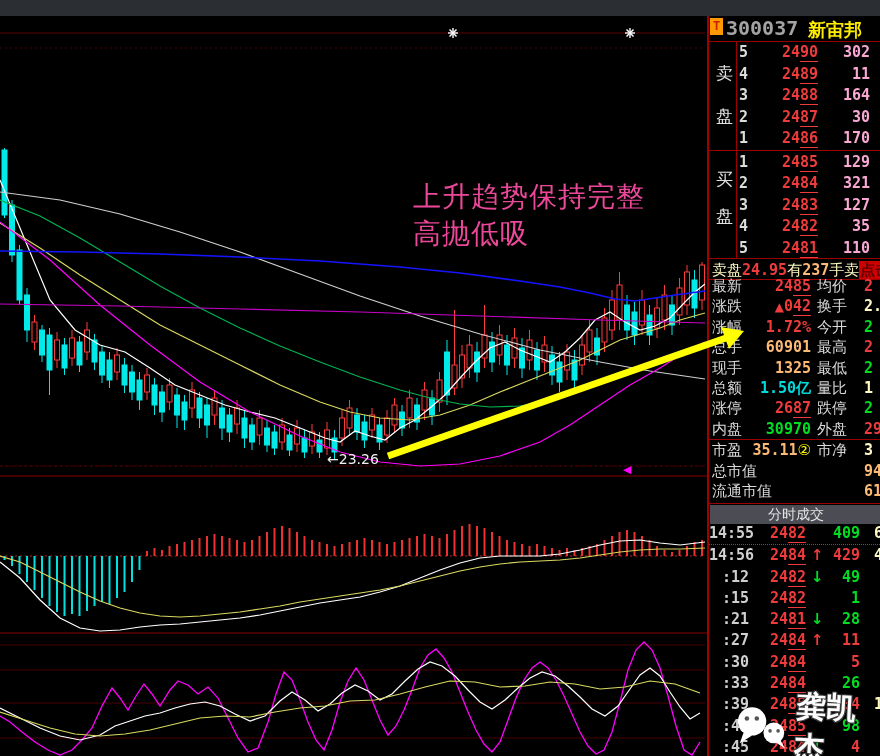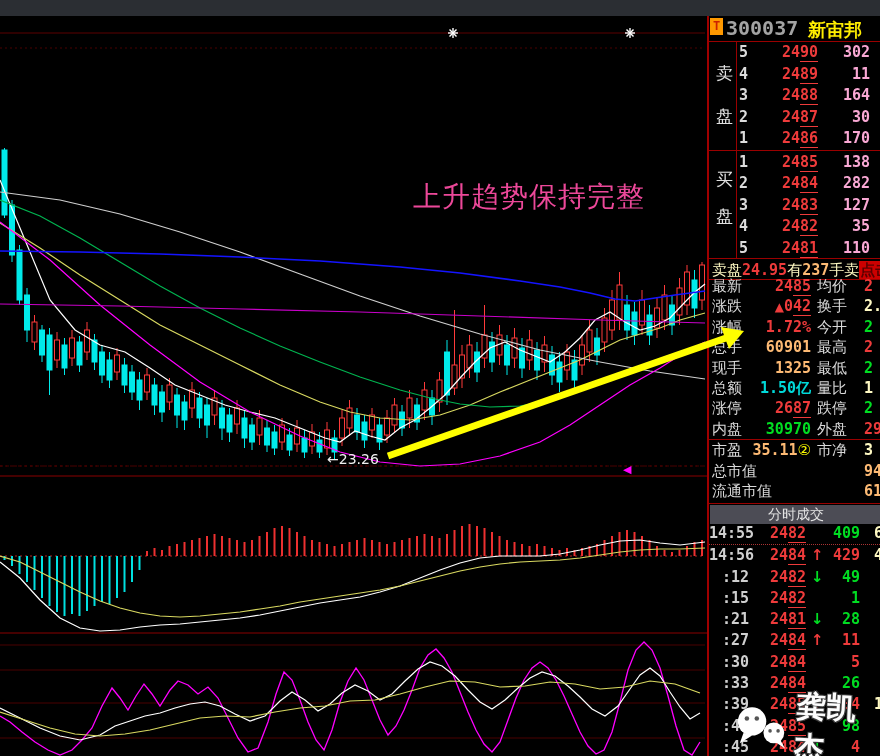--- a/index.html
+++ b/index.html
@@ -369,20 +369,21 @@
     <line x1="0" y1="670" x2="705" y2="670" stroke="#4a0000" stroke-width="1"></line>
     <line x1="0" y1="703" x2="705" y2="703" stroke="#4a0000" stroke-width="1"></line>
     <line x1="0" y1="738" x2="705" y2="738" stroke="#4a0000" stroke-width="1"></line>
     <polyline points="0,716 10,722 22,732 35,742 48,750 60,755 72,750 82,740 92,728 102,706 112,688 120,698 128,710 136,696 144,684 152,694 160,706 170,690 178,681 188,685 198,694 208,687 218,698 228,718 238,738 248,752 258,748 268,722 276,694 284,672 292,680 300,700 308,722 316,740 324,750 332,730 340,702 348,681 356,668 364,680 372,700 380,720 388,735 396,726 404,710 412,690 420,668 428,655 436,649 444,658 452,672 460,692 468,712 476,730 484,744 492,752 500,742 508,720 516,698 524,680 532,668 540,662 548,668 556,680 564,696 572,714 580,732 588,746 596,754 604,750 612,732 620,702 628,670 636,650 644,642 652,650 660,668 668,696 676,726 684,750 692,755 700,742" fill="none" stroke="#ff00ff" stroke-width="1.3"></polyline>
     <polyline points="0,708 20,718 40,728 60,736 80,740 100,735 115,726 130,721 145,716 160,713 175,708 190,704 205,702 220,706 235,714 250,721 265,716 280,701 292,692 305,700 318,711 330,704 342,693 355,685 368,691 380,700 392,694 405,681 418,669 430,662 442,666 455,676 468,690 480,702 492,709 505,700 518,688 530,678 542,672 555,676 568,686 580,697 592,709 605,716 618,706 630,689 640,675 650,668 660,676 670,692 680,707 690,719 700,713" fill="none" stroke="#ffffff" stroke-width="1.2"></polyline>
     <polyline points="0,712 25,720 50,728 75,734 100,736 125,734 150,730 175,724 200,718 225,716 250,717 275,712 300,708 325,706 350,701 375,700 400,694 425,687 450,681 475,682 500,687 525,686 550,682 575,684 600,689 625,687 650,681 675,684 700,693" fill="none" stroke="#d8d860" stroke-width="1.2"></polyline>
   </svg>
 
 <div class="annot">
   <div>上升趋势保持完整</div>
+  <div>高抛低吸</div>
 </div>
 
 <div class="lowlbl">←23.26</div>
 <div class="mk">◀</div>
 
 <div id="panel">
   <div class="badge">T</div>
   <div class="code num">300037</div>
   <div class="sname">新宙邦</div>
 
@@ -423,26 +424,26 @@
         <span class="lv num">1</span>
         <span class="bp"><span class="num r">24<span class="dec">86</span></span></span>
         <span class="bv num">170</span>
       </div>
     </div>
   <div class="hline" style="top:134px"></div>
   <div id="buy-rows" class="rows" style="top:135.5px">
       <div class="b-row">
         <span class="lv num">1</span>
         <span class="bp"><span class="num r">24<span class="dec">85</span></span></span>
-        <span class="bv num">138</span>
+        <span class="bv num">129</span>
       </div>
       <div class="b-row">
         <span class="lv num">2</span>
         <span class="bp"><span class="num r">24<span class="dec">84</span></span></span>
-        <span class="bv num">282</span>
+        <span class="bv num">321</span>
       </div>
       <div class="b-row">
         <span class="lv num">3</span>
         <span class="bp"><span class="num r">24<span class="dec">83</span></span></span>
         <span class="bv num">127</span>
       </div>
       <div class="b-row">
         <span class="lv num">4</span>
         <span class="bp"><span class="num r">24<span class="dec">82</span></span></span>
         <span class="bv num">35</span>

